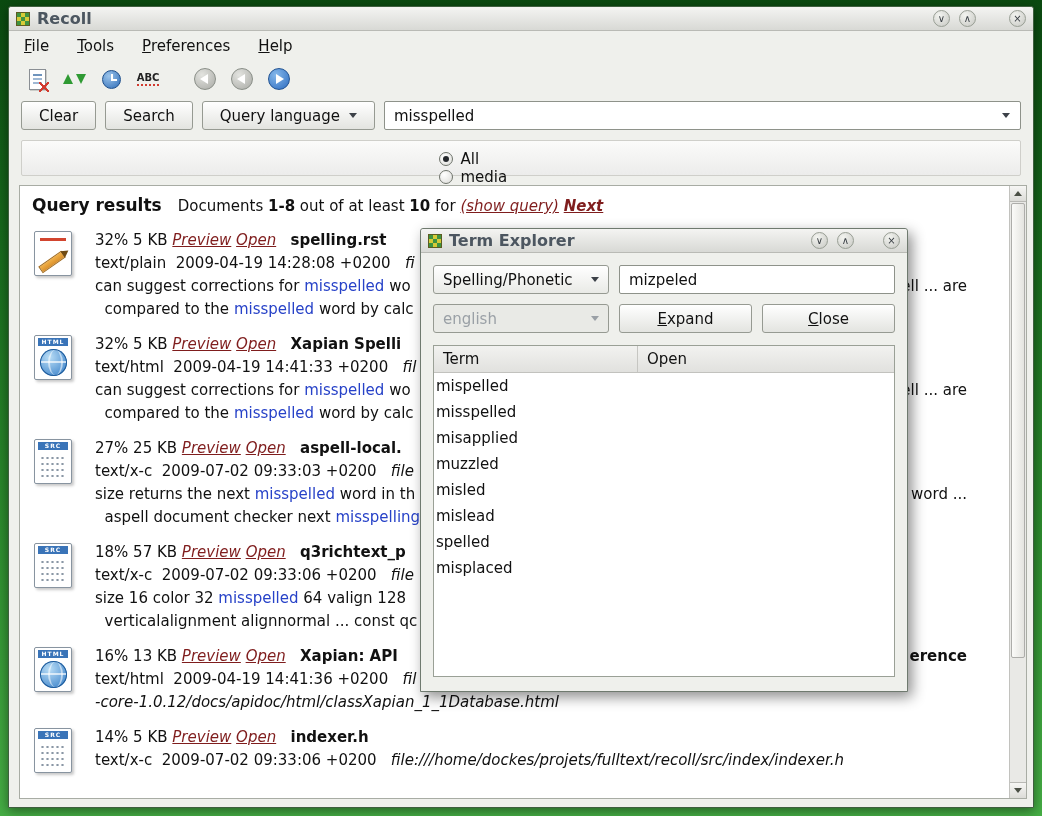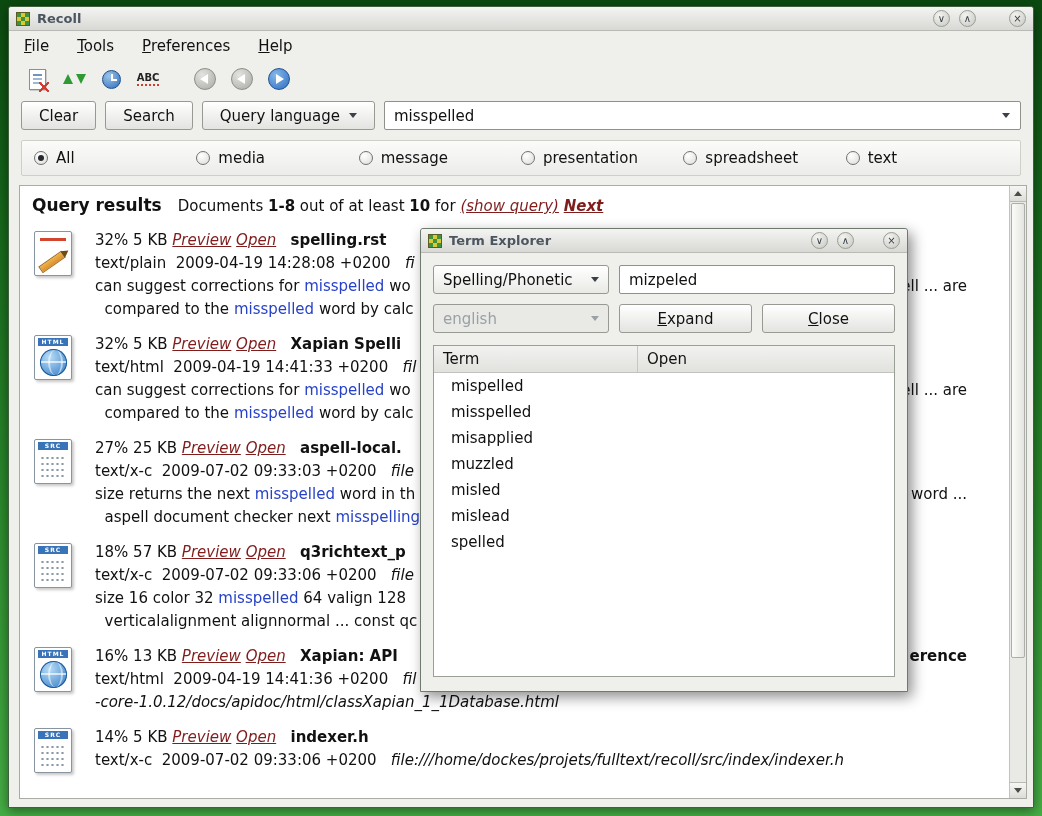--- a/index.html
+++ b/index.html
@@ -9,21 +9,21 @@
     background:linear-gradient(to bottom,#0b4a10 0%,#186a1d 30%,#2d8c2e 65%,#46ae45 100%);
     position:relative; font-size:15px; color:#111;
   }
   
   .window { position:absolute; left:8px; top:6px; width:1026px; height:802px;
     background:#eff0ec; border:1px solid #3f5f3f; border-radius:3px 3px 0 0;
     box-shadow:0 3px 12px rgba(0,0,0,.45); }
   .titlebar { height:24px; display:flex; align-items:center; gap:7px; padding:0 7px;
     background:linear-gradient(#f4f4f2,#d8d9d5); border-bottom:1px solid #b9bab5;
     border-radius:3px 3px 0 0; }
-  .title-text { font-size:13px; font-weight:bold; color:#4c5660; white-space:nowrap; }
+  .title-text { font-size:16px; font-weight:bold; color:#4c5660; white-space:nowrap; }
   .tb-spring { flex:1; }
   .tb-controls { display:flex; align-items:center; gap:9px; }
   .win-btn { width:17px; height:17px; border-radius:50%;
     background:radial-gradient(circle at 35% 30%,#f3f4f0,#c7c8c3);
     border:1px solid #989e94; display:flex; align-items:center; justify-content:center;
     font-size:10px; line-height:1; color:#3a3f45; }
   .win-btn.close { margin-left:24px; }
   .app-icon { width:14px; height:14px; border:1px solid #5c5c20; flex:0 0 14px;
     background-color:#3f9340;
     background-image:linear-gradient(45deg,#d6cb37 25%,transparent 25%,transparent 75%,#d6cb37 75%),
@@ -62,21 +62,21 @@
   .btn.ql { gap:9px; }
   .caret { width:0; height:0; border-left:4px solid transparent; border-right:4px solid transparent; border-top:5px solid #3c4148; }
   .caret.dis { border-top-color:#9aa0a6; }
   .combo { flex:1; height:29px; background:#fff; border:1px solid #8e928a; border-radius:2px;
     display:flex; align-items:center; padding:0 4px 0 9px; }
   .combo .val { flex:1; }
   .combo-btn { width:20px; display:flex; justify-content:center; align-items:center; height:100%; }
   
   .filter-row { margin:4px 12px 6px 12px; height:36px; background:linear-gradient(#fbfbfa,#ececе9);
     background:linear-gradient(#fbfbfa,#ececeb); border:1px solid #cfcfca; border-radius:2px;
-    display:flex; align-items:center; padding:16px 12px; }
+    display:flex; align-items:center; padding:9px 12px;flex-direction:column; }
   .filter-item { display:flex; align-items:center; gap:8px; width:165px; cursor:default; }
   .radio { width:14px; height:14px; border-radius:50%; border:1px solid #6f746c; position:relative;
     background:radial-gradient(circle at 35% 30%,#ffffff,#dcdcd8); flex:0 0 14px; }
   .radio.sel::after { content:""; position:absolute; inset:3px; border-radius:50%; background:#25282c; }
   
   .results { position:absolute; left:10px; right:6px; top:178px; bottom:8px; background:#fff;
     border:1px solid #a8aca4; overflow:hidden; padding-right:17px; }
   .results-inner { padding:4px 6px 0 10px; }
   .rheader { display:flex; align-items:baseline; gap:16px; padding:5px 2px 8px 2px; }
   .rtitle { font-size:17px; font-weight:bold; }
@@ -132,21 +132,21 @@
   .dlg-combo.disabled { color:#9aa0a6; background:#e9eae6; }
   .dlg-input { flex:1; height:29px; background:#fff; border:1px solid #8e928a; border-radius:2px;
     display:flex; align-items:center; padding:0 9px; }
   .dlg-btn { flex:1; }
   .dlg-table { position:absolute; left:12px; right:12px; top:116px; bottom:14px;
     border:1px solid #9aa096; background:#fff; overflow:hidden; }
   .tt-head { display:flex; height:27px; background:linear-gradient(#f2f2f0,#e1e1de);
     border-bottom:1px solid #c2c2be; align-items:center; }
   .tt-h1 { width:204px; padding:0 9px; border-right:1px solid #c6c6c2; align-self:stretch; display:flex; align-items:center; }
   .tt-h2 { flex:1; padding:0 9px; }
-  .tt-row { height:26px; display:flex; align-items:center; padding:0 17px; }
+  .tt-row { height:26px; display:flex; align-items:center; padding:0 2px; }
   .tt-c1 { width:196px; }
 </style>
 </head>
 <body>
 
 <div class="window">
   <div class="titlebar">
     <span class="app-icon"></span>
     <span class="title-text">Recoll</span>
     <span class="tb-spring"></span>
@@ -443,15 +443,19 @@
           <span class="tt-c2"></span>
         </div>
         <div class="tt-row">
           <span class="tt-c1">mislead</span>
           <span class="tt-c2"></span>
         </div>
         <div class="tt-row">
           <span class="tt-c1">spelled</span>
           <span class="tt-c2"></span>
         </div>
+        <div class="tt-row">
+          <span class="tt-c1">misplaced</span>
+          <span class="tt-c2"></span>
+        </div>
       </div>
   </div>
 </div>
 
 </body></html>

